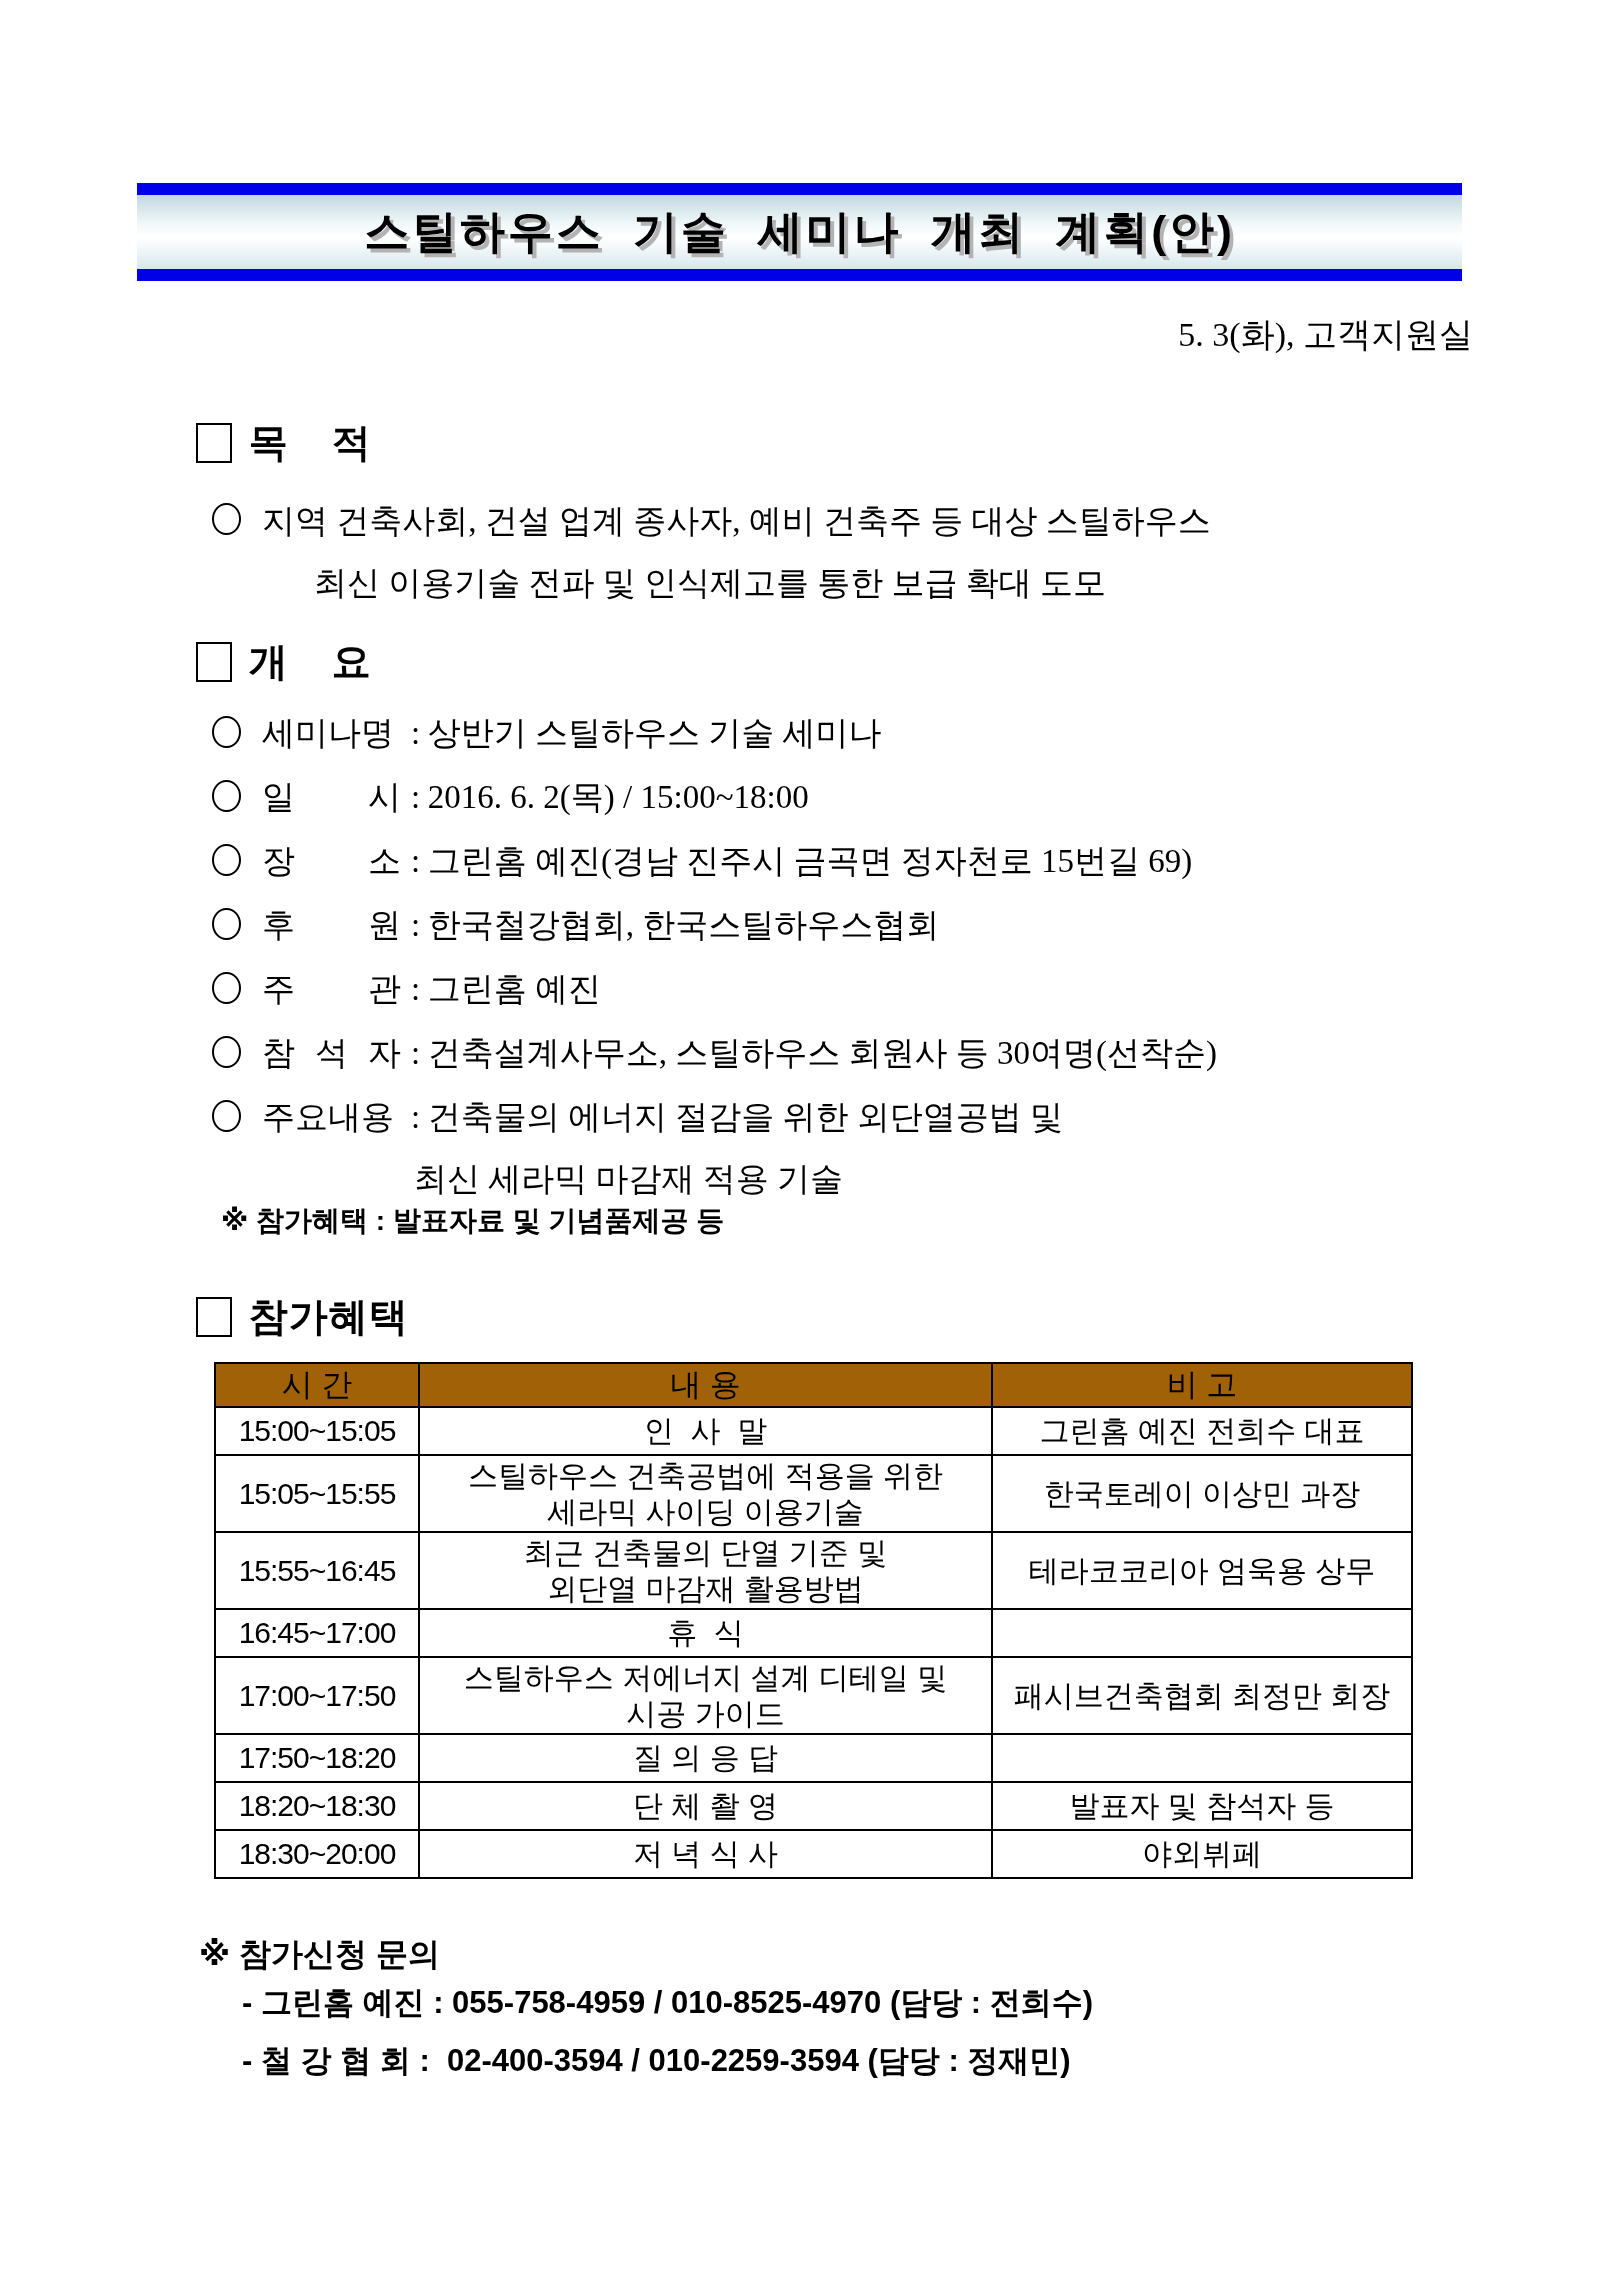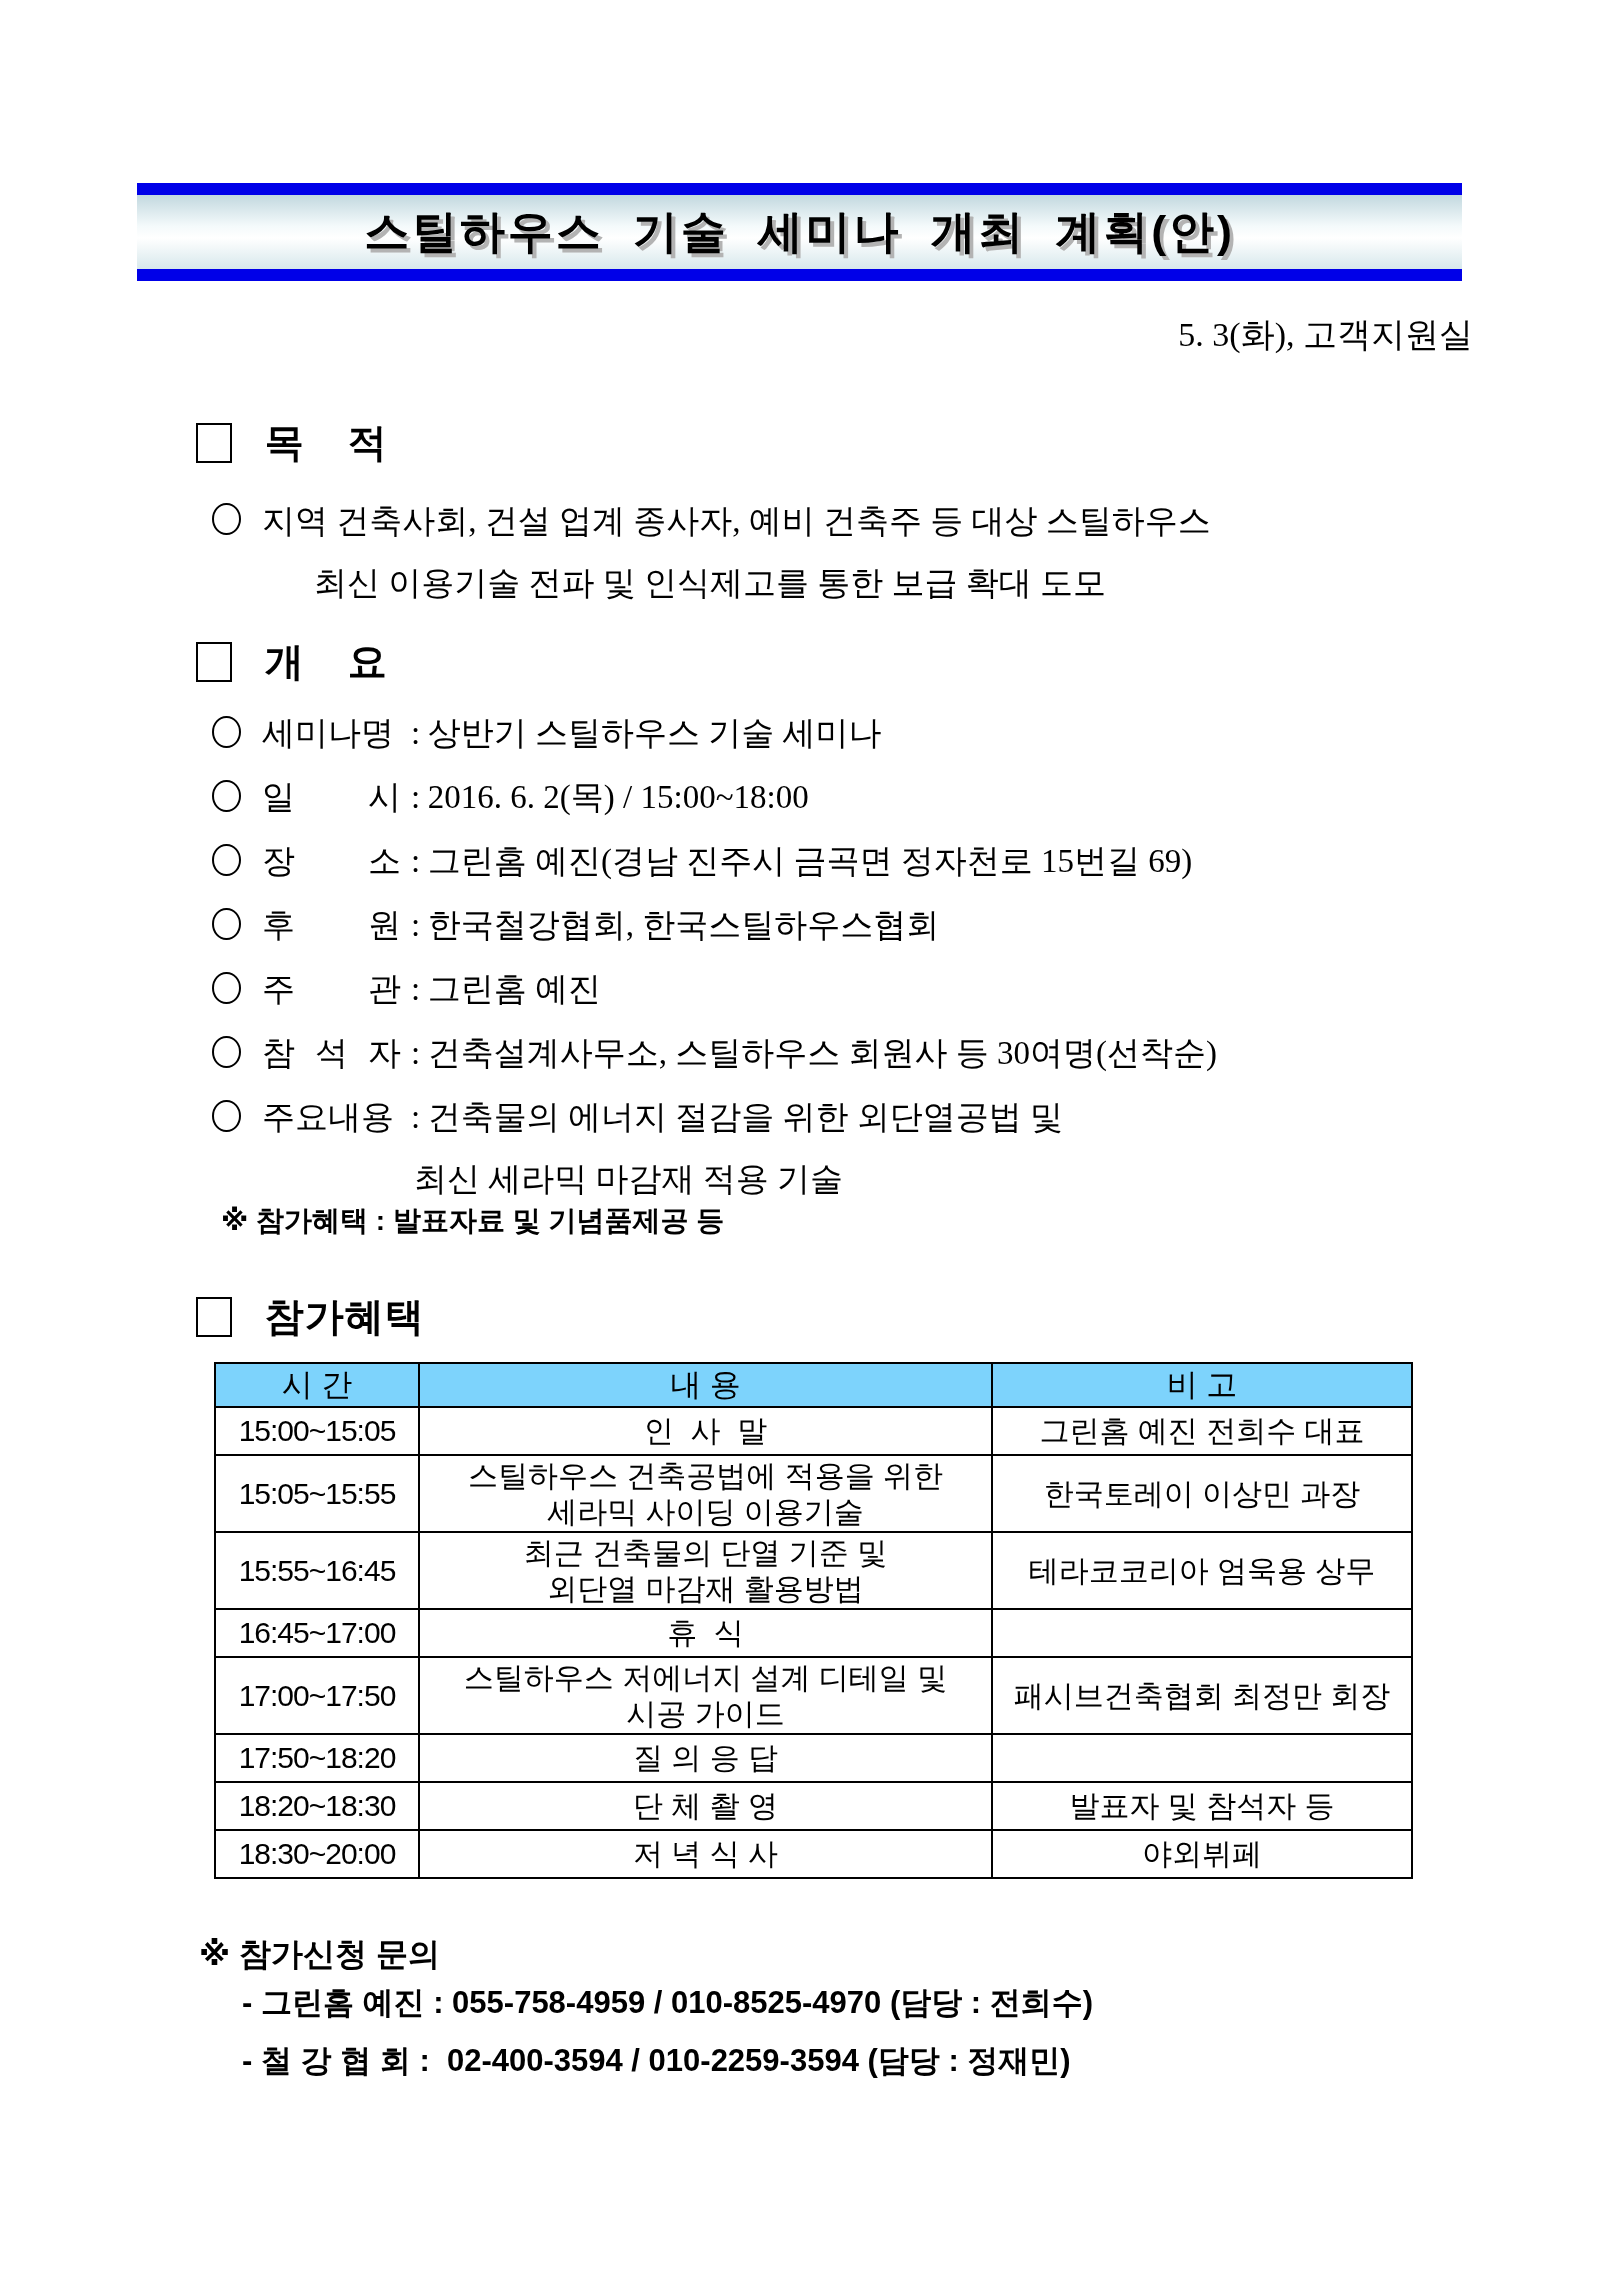--- a/index.html
+++ b/index.html
@@ -31,21 +31,21 @@
   }
 
   
   .section{position:absolute;left:196px;}
   .sec-head{display:flex;align-items:center;}
   .sq-icon{
     display:inline-block;width:32px;height:36px;border:2.9px solid #000;
     margin-right:16.7px;flex:0 0 auto;
   }
   .sec-title{
-    font-weight:bold;font-size:39px;letter-spacing:1px;white-space:pre;margin-left:16px;
+    font-weight:bold;font-size:39px;letter-spacing:1px;white-space:pre;
   }
   .gothic{font-family:"Liberation Sans","DejaVu Sans",sans-serif;}
 
   
   .bullet-row{display:flex;align-items:flex-start;margin-top:13.7px;}
   .circ-icon{
     display:inline-block;width:24.5px;height:28px;border:2.9px solid #000;
     border-radius:50%;margin:13.7px 21.6px 0 2px;flex:0 0 auto;
   }
   .body-text{font-size:33px;line-height:62px;white-space:pre-wrap;}
@@ -72,21 +72,21 @@
     font-size:30px;
   }
   .sched col.c1{width:204px;}
   .sched col.c2{width:573px;}
   .sched col.c3{width:420px;}
   .sched th,.sched td{
     border:2px solid #000;text-align:center;vertical-align:middle;
     padding:0 3.9px;white-space:pre-wrap;line-height:36px;
   }
   .sched th{
-    background:#7dd3fc;height:42px;font-weight:normal;font-size:31px;
+    background:#a16207;height:42px;font-weight:normal;font-size:31px;
   }
   .sched td.time{letter-spacing:-1px;}
   .sched tr.single td{height:46px;}
   .sched tr.double td{height:75px;}
   .sched{border:2.9px solid #000;}
 
   
   .contact-head{
     position:absolute;left:199px;top:1933px;
     font-family:"Liberation Sans","DejaVu Sans",sans-serif;

